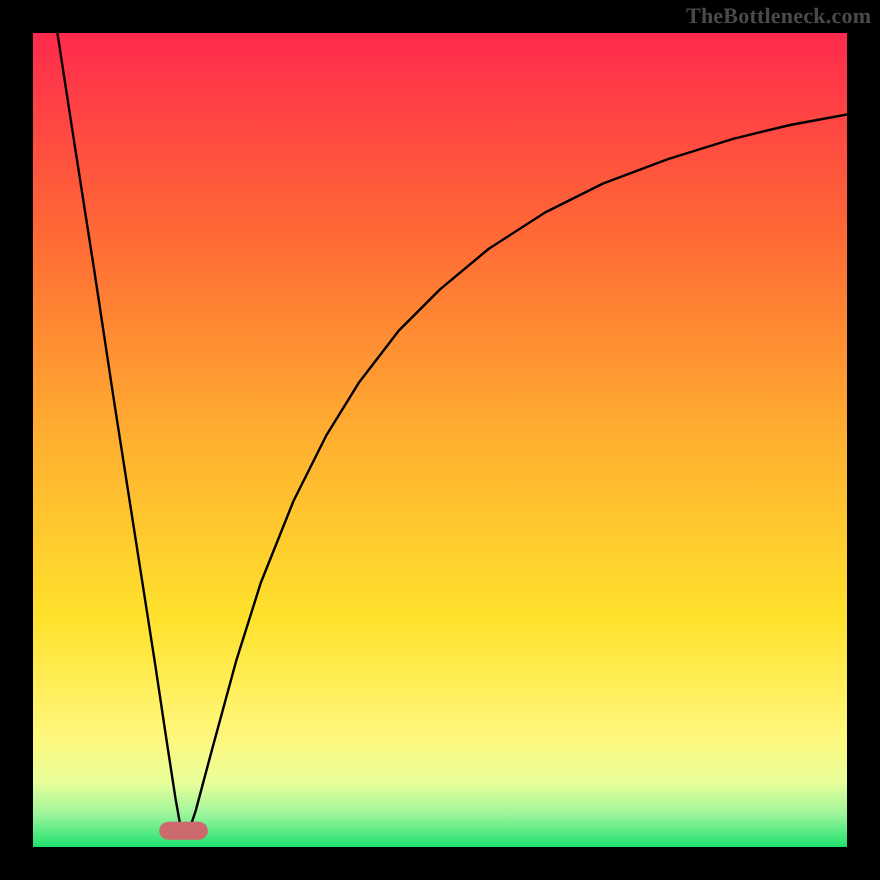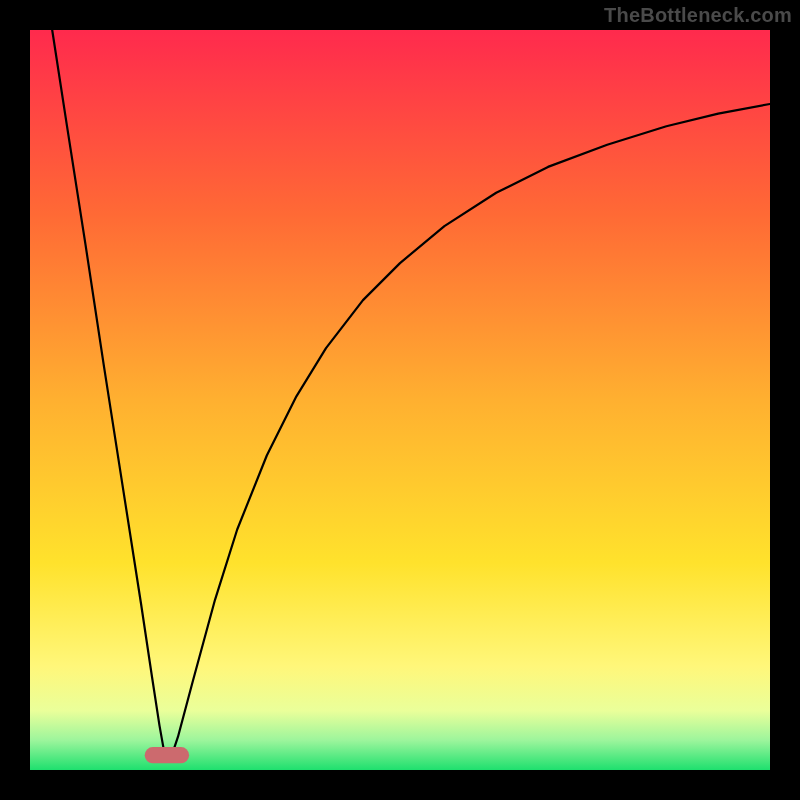--- a/index.html
+++ b/index.html
@@ -9,20 +9,21 @@
     height: 800px;
     overflow: hidden;
     background: #000;
     font-family: Arial, Helvetica, sans-serif;
   }
   .frame {
     position: absolute;
     left: 0; top: 0;
     width: 800px; height: 800px;
     background: #000;
+    font-family: Liberation Serif, serif;
   }
   .plot {
     position: absolute;
     left: 30px;
     top: 30px;
     width: 740px;
     height: 740px;
     overflow: hidden;
   }
   .watermark {

